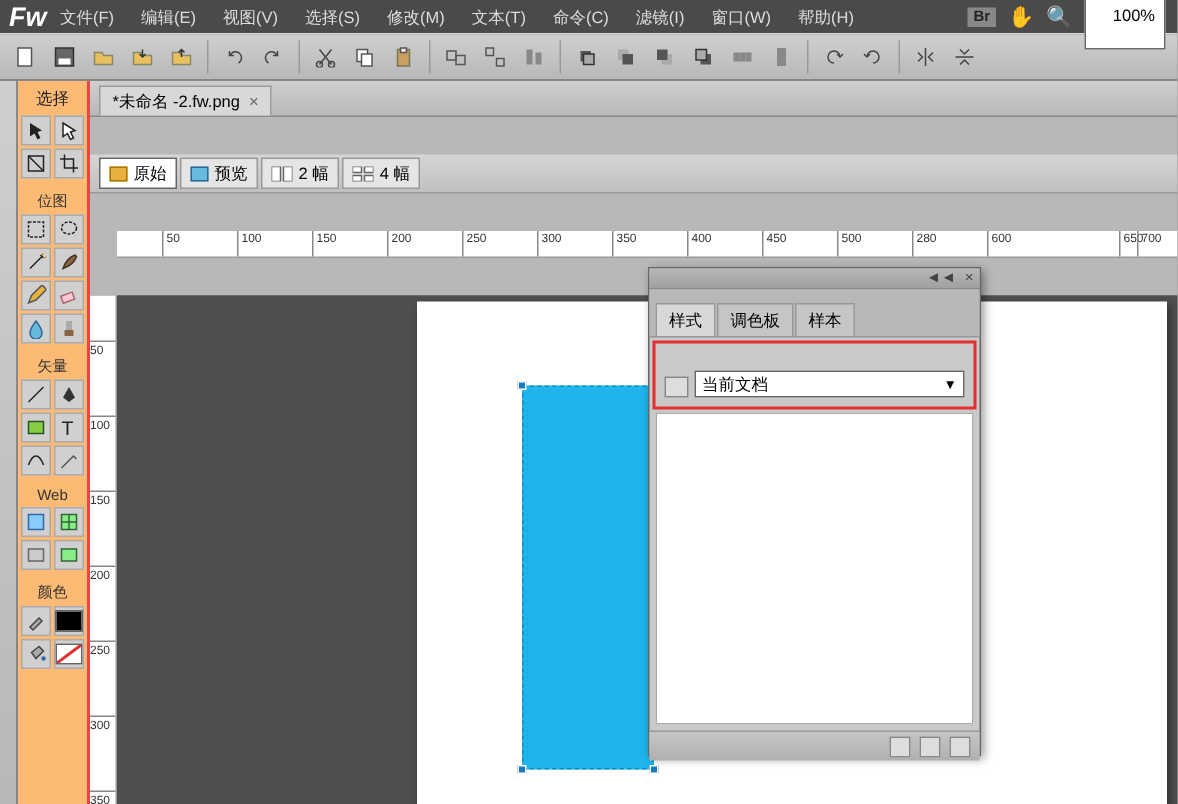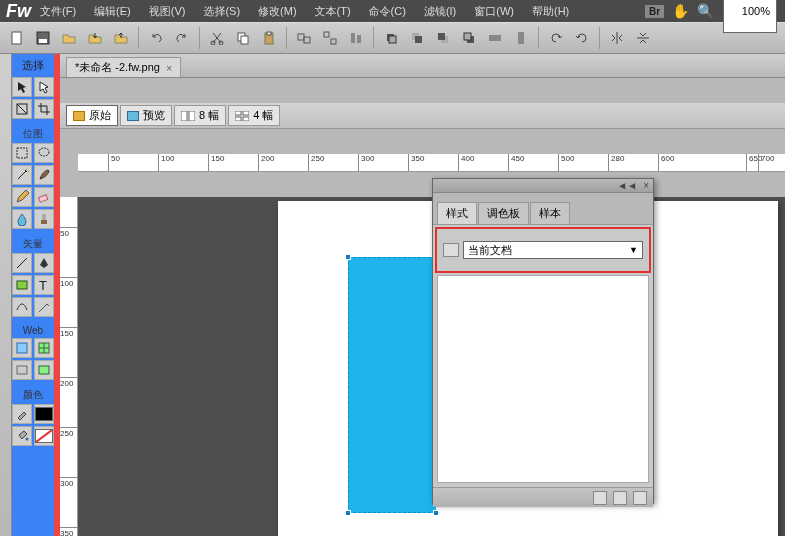--- a/index.html
+++ b/index.html
@@ -14,21 +14,21 @@
 .zoom-box { background: #fff; border: 1px solid #666; font-size: 11px; padding: 15px 6px; width: 54px; text-align: right; }
 
 .toolbar1 { height: 32px; background: linear-gradient(#cfcfcf,#b8b8b8); border-top: 1px solid #ddd; border-bottom: 1px solid #888; display: flex; align-items: center; padding: 0 6px; gap: 4px; }
 .tb-btn { width: 22px; height: 22px; display: flex; align-items: center; justify-content: center; border: 1px solid transparent; cursor: pointer; }
 .tb-sep { width: 1px; height: 22px; background: #999; margin: 0 2px; }
 .ic { width: 14px; height: 14px; }
 
 .main { display: flex; height: 482px; }
 .left-rail { width: 12px; background: linear-gradient(#cfcfcf,#b8b8b8); border-right: 1px solid #888; }
 
-.tools-panel { width: 48px; background: #3b82f6; border-right: 6px solid #ef4444; padding-top: 2px; display: flex; flex-direction: column; align-items: center; }
+.tools-panel { width: 48px; background: #fdba74; border-right: 2px solid #ef4444; padding-top: 2px; display: flex; flex-direction: column; align-items: center; }
 .tools-title { font-size: 11px; color: #222; padding: 2px 0 4px; }
 .tool-grid { display: grid; grid-template-columns: 20px 20px; gap: 2px; padding: 0 2px 6px; }
 .tool-cell { width: 20px; height: 20px; background: #d0d0d0; border: 1px solid #aaa; display: flex; align-items: center; justify-content: center; cursor: pointer; }
 .tool-section-label { font-size: 10px; color: #333; text-align: center; padding: 2px 0; }
 .color-chip { width: 18px; height: 14px; border: 1px solid #666; }
 
 .doc-area { flex: 1; background: #b8b8b8; display: flex; flex-direction: column; gap: 25px; }
 .tabstrip { height: 24px; background: linear-gradient(#cfcfcf,#b8b8b8); border-bottom: 1px solid #888; display: flex; align-items: flex-end; padding-left: 6px; }
 .doc-tab { background: #d8d8d8; border: 1px solid #999; border-bottom: none; padding: 2px 8px; font-size: 11px; display: flex; align-items: center; gap: 6px; }
 .tab-close { font-size: 11px; color: #666; cursor: pointer; }
@@ -48,21 +48,21 @@
 .blue-shape { position: absolute; left: 270px; top: 60px; width: 88px; height: 256px; background: #1fb5ec; border: 1px dashed #0b8fc4; }
 .sel-handle { position: absolute; width: 6px; height: 6px; background: #1a78c2; border: 1px solid #fff; }
 .red-arrow { position: absolute; pointer-events: none; }
 
 .float-panel { position: absolute; left: 432px; top: 178px; width: 222px; height: 326px; background: #c9c9c9; border: 1px solid #666; box-shadow: 2px 2px 6px rgba(0,0,0,0.4); }
 .panel-top { height: 14px; background: linear-gradient(#b8b8b8,#a0a0a0); border-bottom: 1px solid #888; display: flex; justify-content: flex-end; align-items: center; padding-right: 4px; gap: 6px; }
 .panel-top span { font-size: 10px; color: #444; cursor: pointer; }
 .panel-tabs { height: 32px; background: #b8b8b8; display: flex; align-items: flex-end; border-bottom: 1px solid #999; padding-left: 4px; }
 .panel-tab { font-size: 11px; padding: 3px 8px; background: #c5c5c5; border: 1px solid #999; border-bottom: none; cursor: pointer; margin-right: 1px; }
 .panel-tab.active { background: #d8d8d8; }
-.panel-ctrl { padding: 6px; border: 2px solid #e03030; margin: 2px; height: 46px; display: flex; align-items: center; gap: 4px; }
+.panel-ctrl { padding: 6px; border: 2px solid #e03030; margin: 2px; height: 46px; display: flex; align-items: flex-end; gap: 4px; }
 .panel-ctrl-icon { width: 16px; height: 14px; background: #ddd; border: 1px solid #888; }
 .panel-select { flex: 1; background: #fff; border: 1px solid #666; font-size: 11px; padding: 1px 4px; height: 18px; display: flex; align-items: center; justify-content: space-between; }
 .panel-select .arrow { font-size: 9px; }
 .panel-body { background: #fff; margin: 0 4px 4px; height: 208px; border: 1px solid #aaa; position: relative; }
 .panel-foot { height: 20px; background: linear-gradient(#c5c5c5,#b0b0b0); border-top: 1px solid #999; display: flex; align-items: center; justify-content: flex-end; padding-right: 6px; gap: 6px; }
 .panel-foot .foot-ic { width: 14px; height: 14px; border: 1px solid #888; background: #ddd; cursor: pointer; }
 </style>
 </head>
 <body>
 
@@ -400,21 +400,21 @@
         </div>
       <div class="vb-btn">
           <span class="vb-swatch" style="background:#6bd;border:1px solid #369"></span>
           <span>预览</span>
         </div>
       <div class="vb-btn">
           <svg width="14" height="10">
             <rect x="0" y="0" width="6" height="10" fill="#fff" stroke="#666"></rect>
             <rect x="8" y="0" width="6" height="10" fill="#fff" stroke="#666"></rect>
           </svg>
-          <span>8 幅</span>
+          <span>2 幅</span>
         </div>
       <div class="vb-btn">
           <svg width="14" height="10">
             <rect x="0" y="0" width="6" height="4" fill="#fff" stroke="#666"></rect>
             <rect x="8" y="0" width="6" height="4" fill="#fff" stroke="#666"></rect>
             <rect x="0" y="6" width="6" height="4" fill="#fff" stroke="#666"></rect>
             <rect x="8" y="6" width="6" height="4" fill="#fff" stroke="#666"></rect>
           </svg>
           <span>4 幅</span>
         </div>

